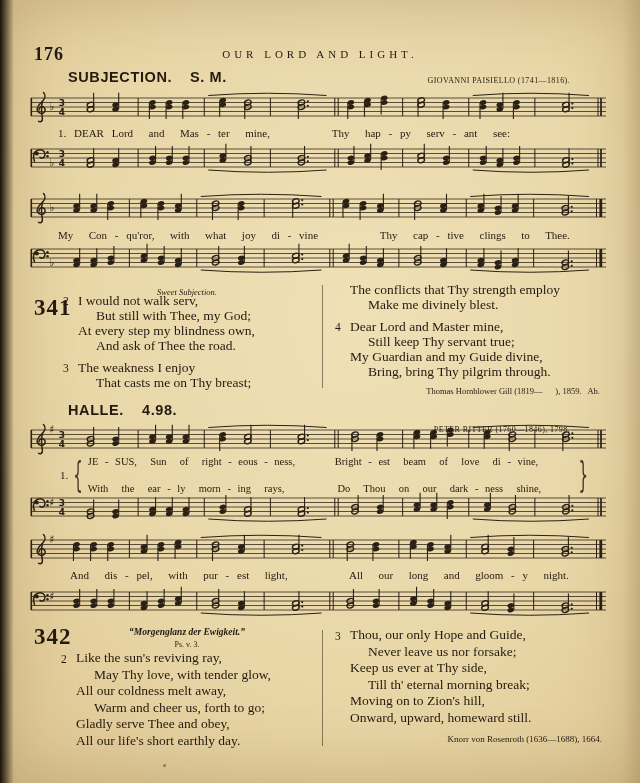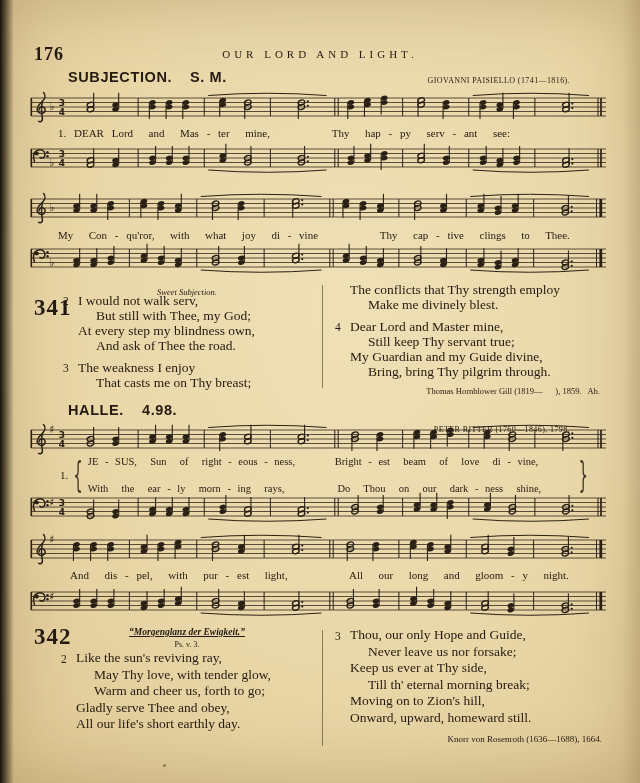--- a/index.html
+++ b/index.html
@@ -750,28 +750,29 @@
         <circle cx="541.7125" cy="20.3" r="1.1" fill="#2a2014"></circle>
         <circle cx="541.7125" cy="24.8" r="1.1" fill="#2a2014"></circle>
         <line x1="538.4125" y1="25.5" x2="538.4125" y2="9.5" stroke="#2a2014" stroke-width="1.1"></line>
         <line x1="566.5" y1="8" x2="566.5" y2="26" stroke="#2a2014" stroke-width="1"></line>
         <rect x="569.4" y="8" width="2.8" height="18" fill="#2a2014"></rect>
         <path d="M170.75,29 Q231.125,33.5 291.5,29" stroke="#2a2014" fill="none" stroke-width="1"></path>
         <path d="M440.25,29 Q499.625,33.5 559,29" stroke="#2a2014" fill="none" stroke-width="1"></path>
       </svg></div>
 
   <div class="abs hymnno" style="top:624px;">342</div>
-  <div class="abs h-head bold" style="top:627px;text-decoration:underline;">“Morgenglanz der Ewigkeit.”</div>
+  <div class="abs h-head bold" style="top:627px;">“Morgenglanz der Ewigkeit.”</div>
   <div class="abs h-sub" style="top:640px;">Ps. v. 3.</div>
   <div class="abs divider" style="left:322px;top:630px;height:116px;"></div>
   <div class="abs col big" style="left:76px;top:650px;width:244px;" id="col342L">
       <div class="verse">
         <span class="vnum">2</span>
         <div class="vline">Like the sun's reviving ray,</div>
         <div class="vline ind">May Thy love, with tender glow,</div>
+        <div class="vline">All our coldness melt away,</div>
         <div class="vline ind">Warm and cheer us, forth to go;</div>
         <div class="vline">Gladly serve Thee and obey,</div>
         <div class="vline">All our life's short earthly day.</div>
       </div>
     </div>
   <div class="abs col big" style="left:350px;top:627px;width:252px;" id="col342R">
       <div class="verse">
         <span class="vnum">3</span>
         <div class="vline">Thou, our only Hope and Guide,</div>
         <div class="vline ind">Never leave us nor forsake;</div>

